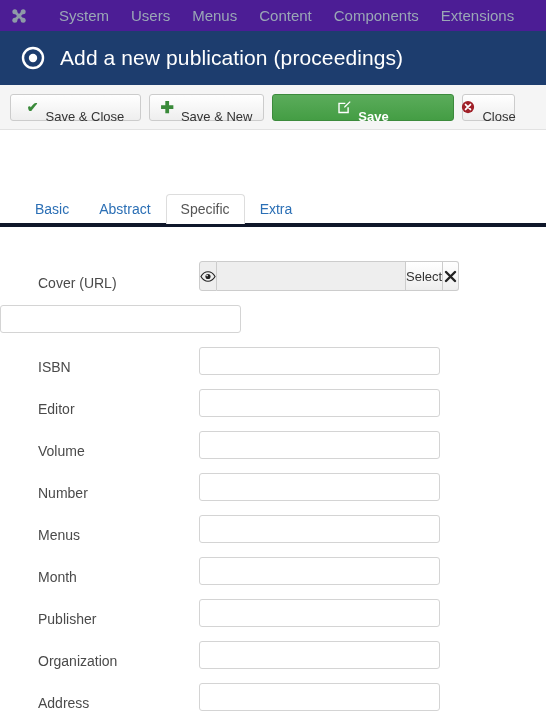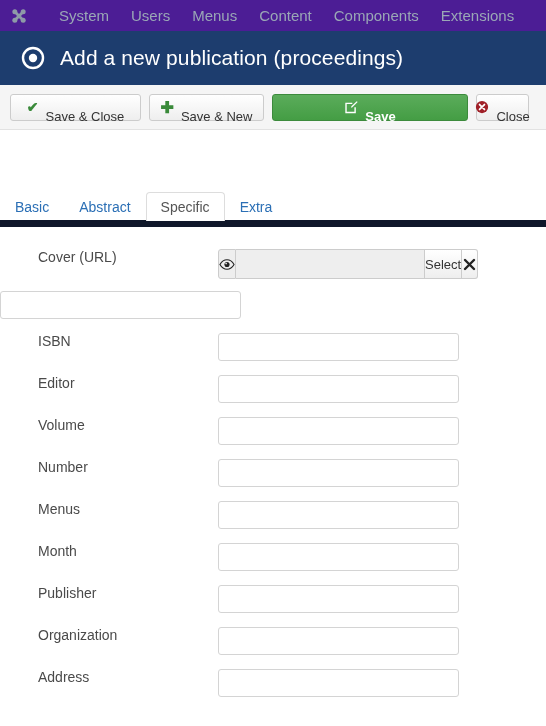--- a/index.html
+++ b/index.html
@@ -89,44 +89,44 @@
     font-size: 13px;
     color: #333333;
     padding: 0 12px;
     cursor: pointer;
     box-sizing: border-box;
     white-space: nowrap;
   }
   .tbtn.save-close { width: 131px; }
   .tbtn.save-new   { width: 115px; }
   .tbtn.save {
-    width: 196px;
+    width: 182px;
     background: linear-gradient(#5bac5b, #449d44);
     border-color: #3c8a3c;
     color: #ffffff;
     font-weight: bold;
   }
   .tbtn.close { width: 53px; }
   .tbtn-label { line-height: 1; margin-top: 19px; }
 
   .icon-check { color: #3a8a3a; font-size: 14px; font-weight: bold; }
   .icon-plus  { color: #3a8a3a; font-size: 16px; font-weight: bold; }
 
   
   .content {
     padding: 0;
     background: #ffffff;
   }
 
   
   .tabs {
     margin-top: 64px;
-    display: flex;
-    align-items: flex-end;
-    border-bottom: 7px solid #0f172a;
+    padding-left: 20px;
+    display: flex;
+    border-bottom: 4px solid #0f172a;
     height: 33px;
     box-sizing: border-box;
   }
   .tab {
     font-size: 14px;
     color: #2b6fb5;
     padding: 7px 14px;
     line-height: 1;
     cursor: pointer;
     border: 1px solid transparent;
@@ -142,23 +142,22 @@
     border-bottom-color: #ffffff;
     cursor: default;
   }
 
   
   .form {
     padding-top: 22px;
   }
   .form-row {
     display: flex;
-    align-items: flex-start;
+    align-items: flex-end;
     height: 42px;
-    gap: 19px;
   }
   .form-label {
     width: 199px;
     padding-left: 38px;
     box-sizing: border-box;
     font-size: 14px;
     color: #4a4a4a;
   }
   .form-control {
     flex: 0 0 auto;

